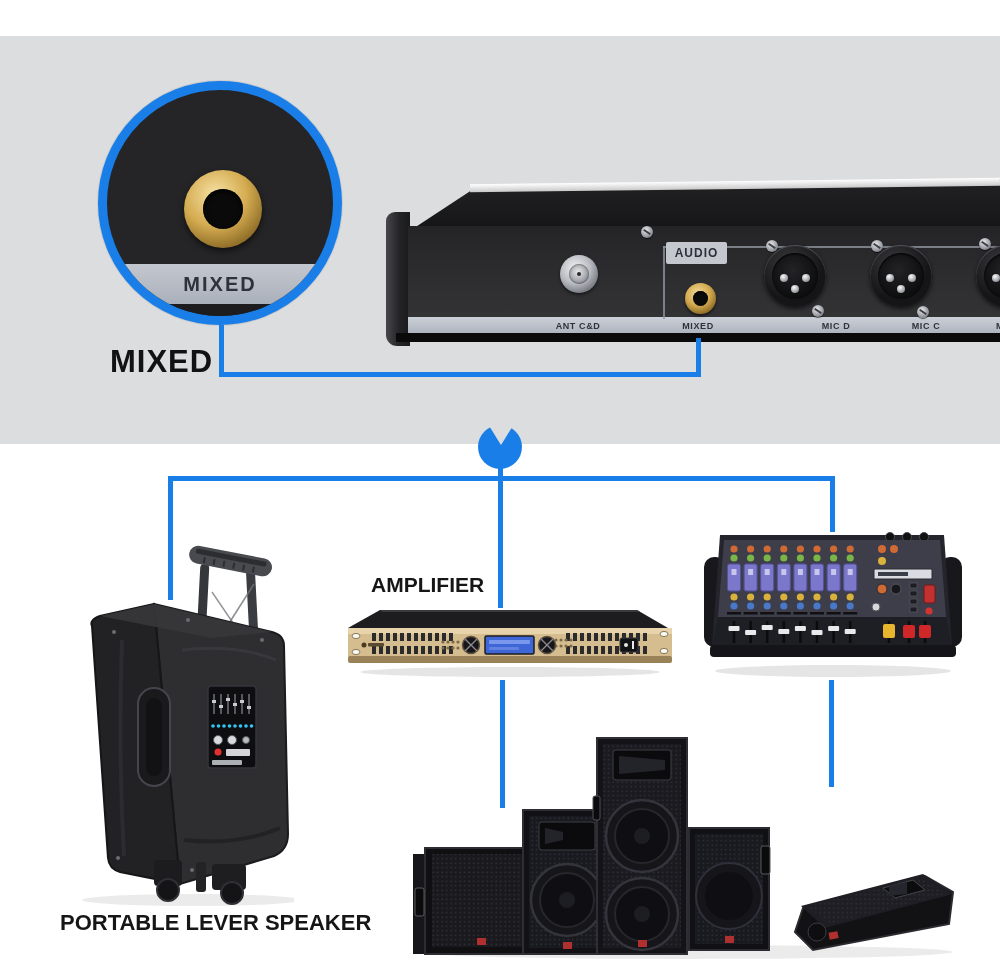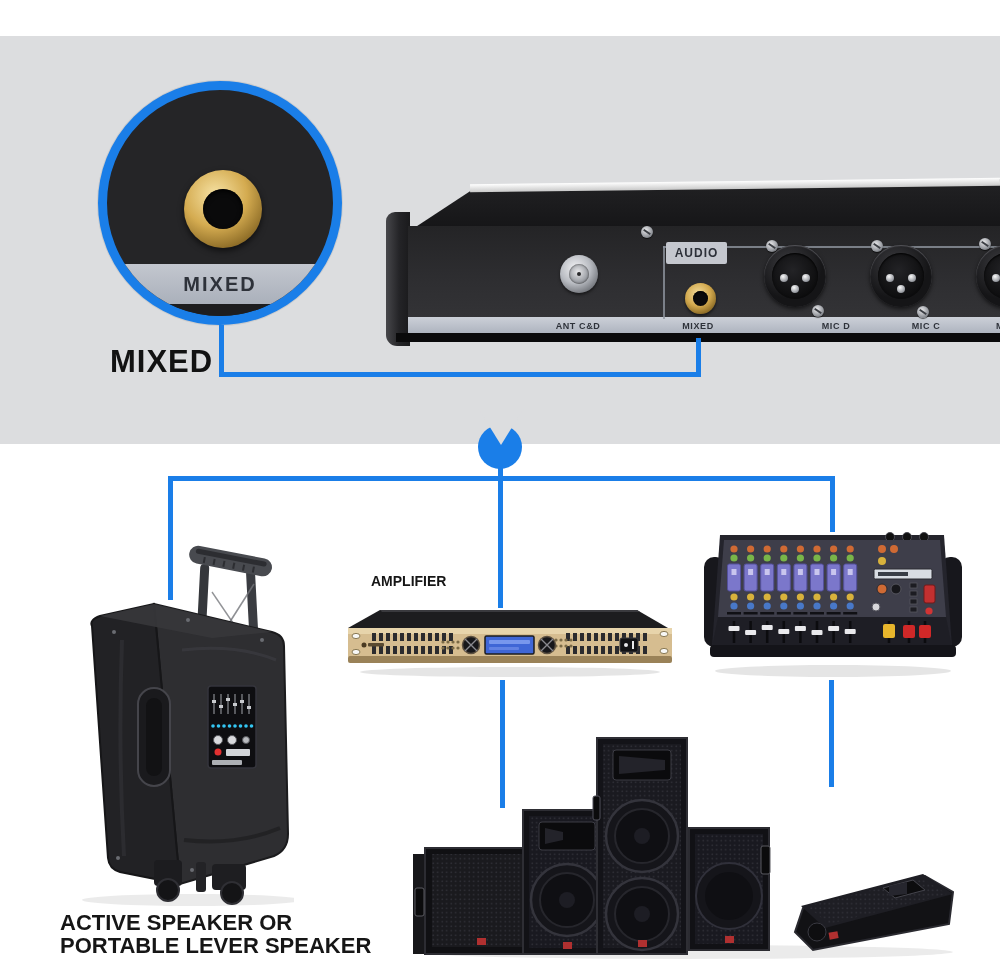--- a/index.html
+++ b/index.html
@@ -138,23 +138,22 @@
   <div class="arrow-circle"></div>
   <div class="gray-notch"></div>
 
   <div class="bl" style="left:498px;top:462px;width:5px;height:146px;z-index:1;"></div>
   <div class="bl" style="left:168px;top:476px;width:667px;height:5px;"></div>
   <div class="bl" style="left:168px;top:476px;width:5px;height:124px;"></div>
   <div class="bl" style="left:830px;top:476px;width:5px;height:56px;"></div>
   <div class="bl" style="left:500px;top:680px;width:5px;height:128px;"></div>
   <div class="bl" style="left:829px;top:680px;width:5px;height:107px;"></div>
 
-  <div class="dev-label" style="left:371px;top:573px;font-size:14px;">AMPLIFIER</div>
+  <div class="dev-label" style="left:371px;top:573px;font-size:21px;">AMPLIFIER</div>
   <div class="dev-label" style="left:60px;top:911px;font-size:22px;line-height:23px;">
-    <div>ACTIVE SPEAKER OR</div>
     <div>PORTABLE LEVER SPEAKER</div>
   </div>
 
   <svg class="dev-svg" style="left:62px;top:540px;z-index:2;" width="232" height="368" viewBox="0 0 232 368">
     <defs>
       <pattern id="grille" width="5" height="5" patternUnits="userSpaceOnUse">
         <circle cx="1.4" cy="1.4" r="0.9" fill="#3c3c44"></circle>
       </pattern>
     </defs>
     <ellipse cx="130" cy="360" rx="110" ry="6" fill="#000" opacity="0.08"></ellipse>

